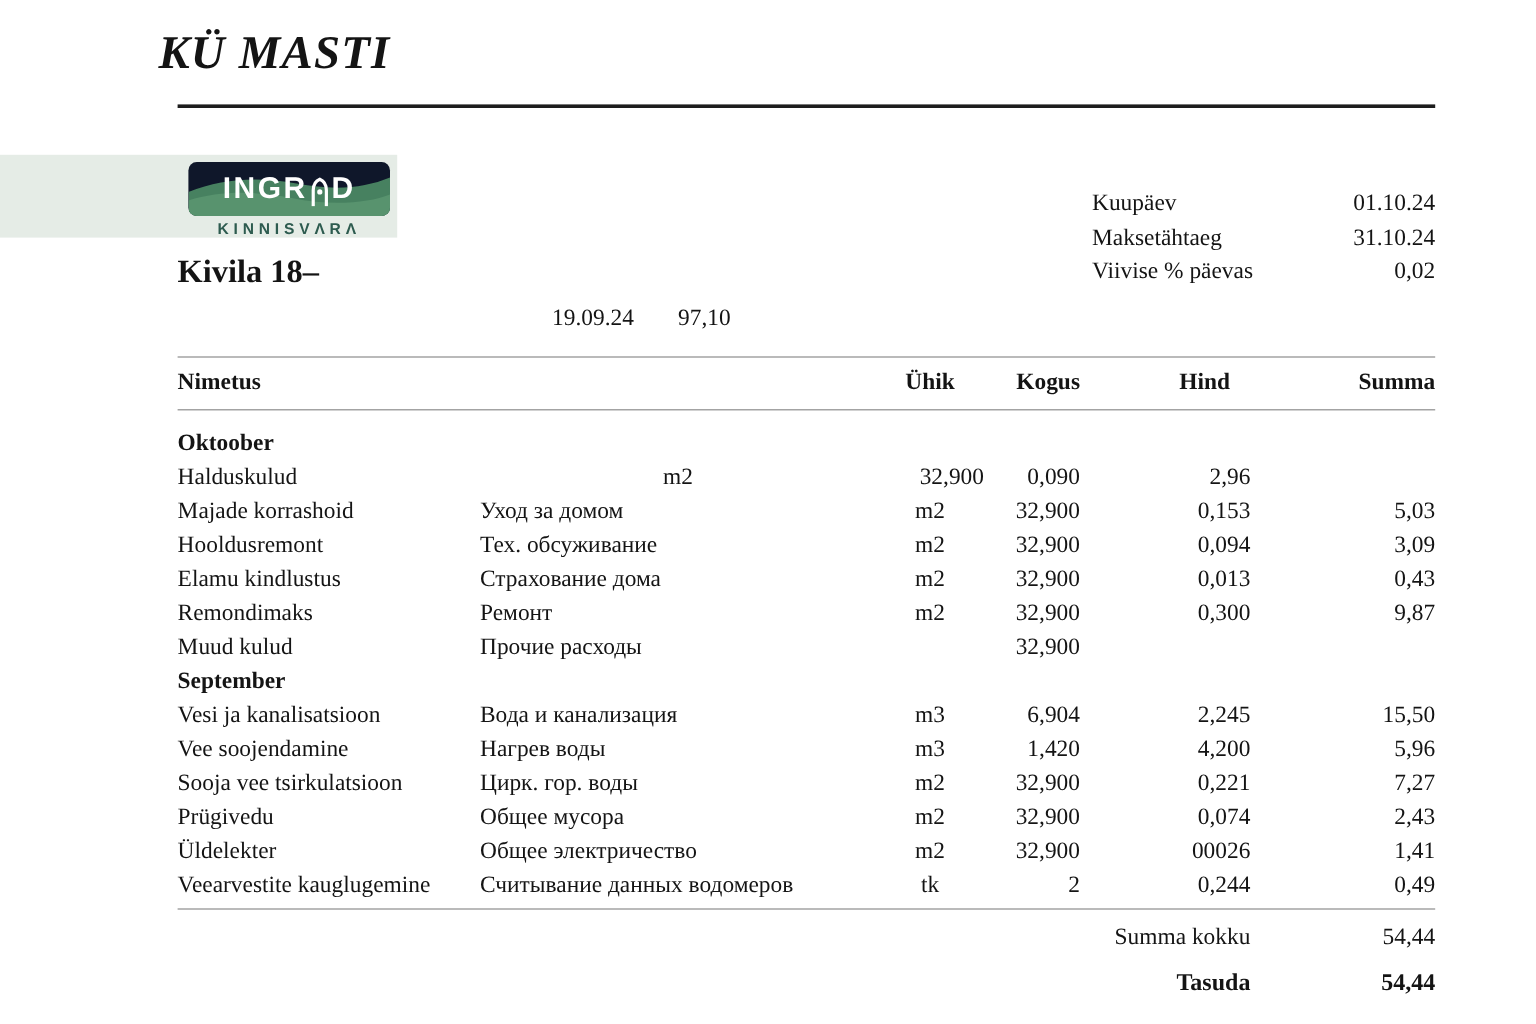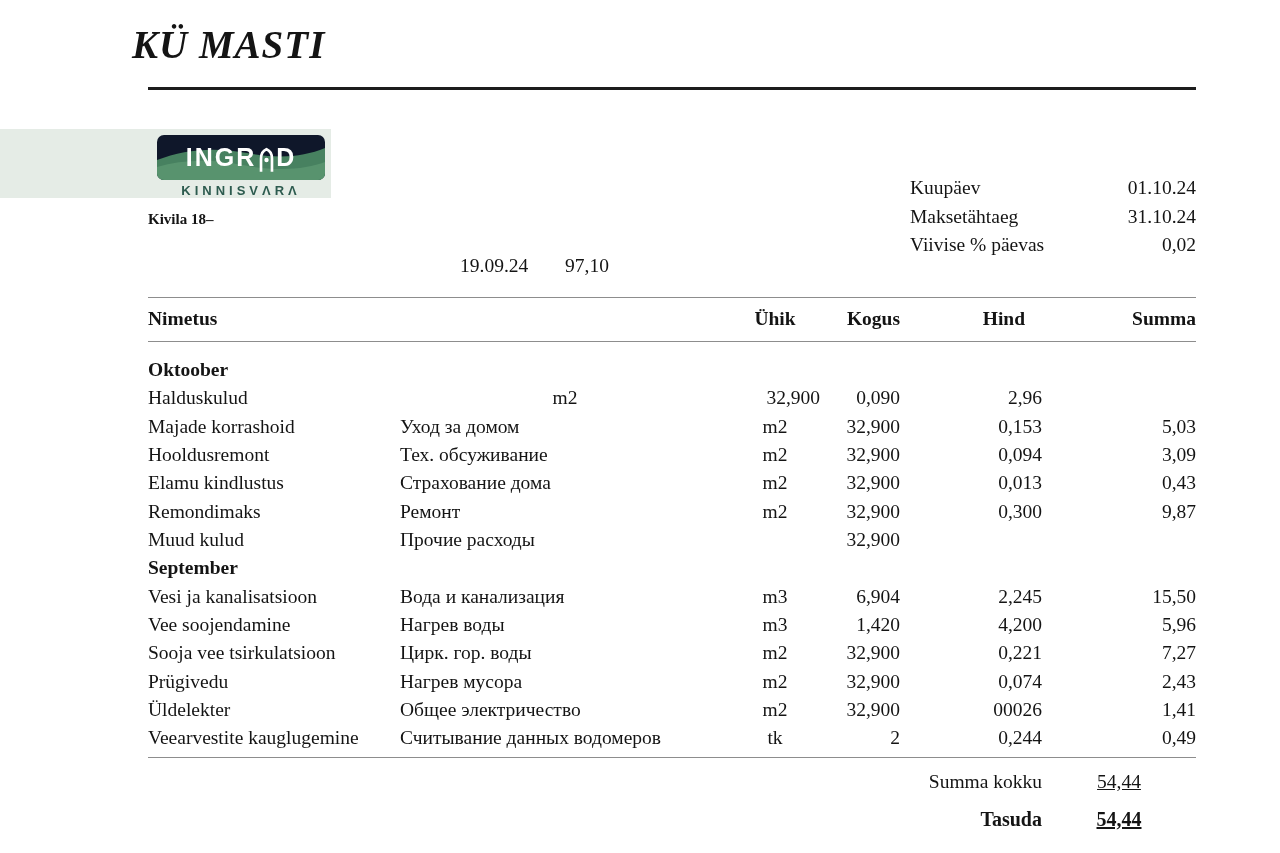--- a/index.html
+++ b/index.html
@@ -32,24 +32,24 @@
     font-family:"Liberation Sans", sans-serif;font-weight:bold;font-size:25px;
     color:#ffffff;letter-spacing:2px;line-height:1;
   }
   .logo-text .arch{margin:3px 1px 0 2px;}
   .logo-sub{
     position:absolute;left:157px;top:54px;width:168px;text-align:center;
     font-family:"Liberation Sans", sans-serif;font-weight:bold;font-size:13px;
     letter-spacing:4px;color:#2d5b4f;white-space:nowrap;
   }
   
-  .info-block{position:absolute;left:910px;top:174px;width:286px;font-size:19.5px;}
+  .info-block{position:absolute;left:910px;top:156px;width:286px;font-size:19.5px;}
   .info-row{display:flex;justify-content:space-between;line-height:28.6px;}
   
-  .address{position:absolute;left:148px;top:211px;font-size:15px;font-weight:bold;}
+  .address{position:absolute;left:148px;top:211px;font-size:27px;font-weight:bold;}
   .last-payment{position:absolute;left:148px;top:255px;height:26px;width:560px;font-size:19.5px;}
   .last-payment .lp-label{position:absolute;left:0;top:0;}
   .last-payment .lp-date{position:absolute;left:312px;top:0;}
   .last-payment .lp-amount{position:absolute;left:417px;top:0;}
   
   .bill-table{position:absolute;left:148px;top:297px;width:1048px;}
   .t-line{height:1px;background:#8d8d8d;}
   .t-grid{display:grid;grid-template-columns:252px 330px 90px 80px 142px 154px;}
   .t-header{font-weight:bold;font-size:19.5px;padding:10px 0 11px;}
   .t-header .c-unit{text-align:center;}
@@ -57,21 +57,21 @@
   .t-header .c-price{text-align:right;padding-right:17px;}
   .t-rows{padding:14px 0 4px;}
   .t-row{font-size:19.5px;line-height:28.35px;}
   .t-row .c-unit{text-align:center;}
   .t-row .c-qty,.t-row .c-price,.t-row .c-sum{text-align:right;}
   .t-row.section .c-name{font-weight:bold;grid-column:1 / -1;}
   
   .totals{padding-top:11px;}
   .total-row{display:grid;grid-template-columns:894px 154px;line-height:25px;font-size:19.5px;}
   .total-row .tl{text-align:right;}
-  .total-row .tv{text-align:center;text-decoration:underline;}
+  .total-row .tv{text-align:right;}
   .total-row.due{margin-top:13px;font-weight:bold;font-size:20px;}
 </style>
 </head>
 <body>
 
 <div class="page-title">KÜ MASTI</div>
 <div class="title-rule"></div>
 
 <div class="brand-strip">
   <div class="logo-box">
@@ -197,21 +197,21 @@
       <div class="t-grid t-row">
         <span class="c-name">Sooja vee tsirkulatsioon</span>
         <span class="c-name2">Цирк. гор. воды</span>
         <span class="c-unit">m2</span>
         <span class="c-qty">32,900</span>
         <span class="c-price">0,221</span>
         <span class="c-sum">7,27</span>
       </div>
       <div class="t-grid t-row">
         <span class="c-name">Prügivedu</span>
-        <span class="c-name2">Нагрев мусора</span>
+        <span class="c-name2">Общее мусора</span>
         <span class="c-unit">m2</span>
         <span class="c-qty">32,900</span>
         <span class="c-price">0,074</span>
         <span class="c-sum">2,43</span>
       </div>
       <div class="t-grid t-row">
         <span class="c-name">Üldelekter</span>
         <span class="c-name2">Общее электричество</span>
         <span class="c-unit">m2</span>
         <span class="c-qty">32,900</span>

